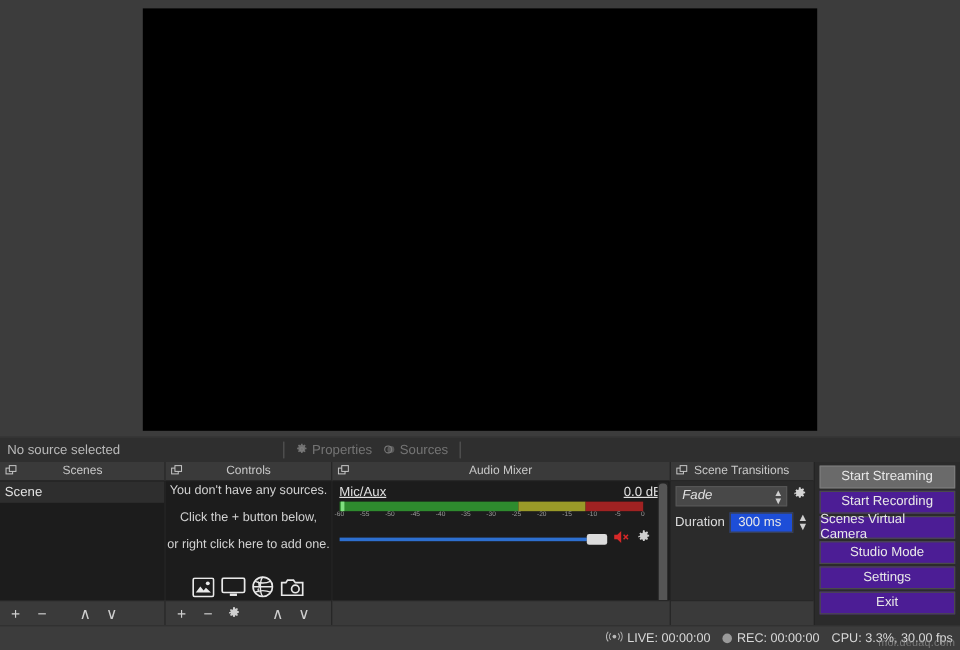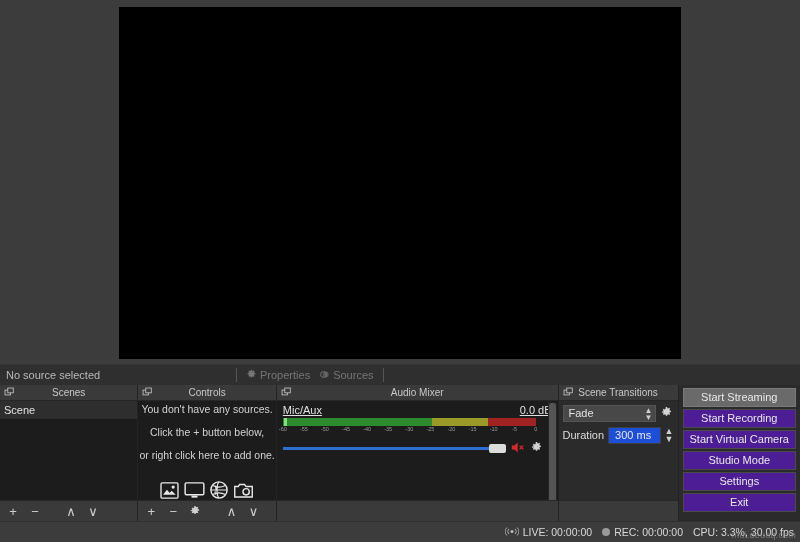--- a/index.html
+++ b/index.html
@@ -238,21 +238,21 @@
     width: 7px;
     margin: 1px;
     height: 108px;
     background: #555;
     border-radius: 3px;
   }
 
   
   .dock-trans { width: 119px; }
   .trans-body { background: #2b2b2b; padding: 4px 4px 0 4px; }
-  .combo-row { display:flex; align-items:center; gap: 3px; }
+  .combo-row { display:flex; align-items:center; gap: 3px; font-style: italic; }
   .combo {
     flex: 1;
     height: 17px;
     background: #484848;
     border: 1px solid #555;
     display: flex;
     align-items: center;
     padding-left: 5px;
     color: #e0e0e0;
     font-size: 11px;
@@ -537,21 +537,21 @@
           <span class="spin-arrows">▲<br>▼</span>
         </div>
       </div>
       <div class="dock-toolbar"></div>
     </div>
 
     <div class="dock dock-controls">
       <div class="dock-body controls-body" id="controls-body">
           <div class="ctl-btn primary">Start Streaming</div>
           <div class="ctl-btn">Start Recording</div>
-          <div class="ctl-btn">Start Virtual Camera</div>
+          <div class="ctl-btn">Scenes Virtual Camera</div>
           <div class="ctl-btn">Studio Mode</div>
           <div class="ctl-btn">Settings</div>
           <div class="ctl-btn">Exit</div>
         </div>
     </div>
 
   </div>
 
   <div class="statusbar">
     <div class="status-grp">

